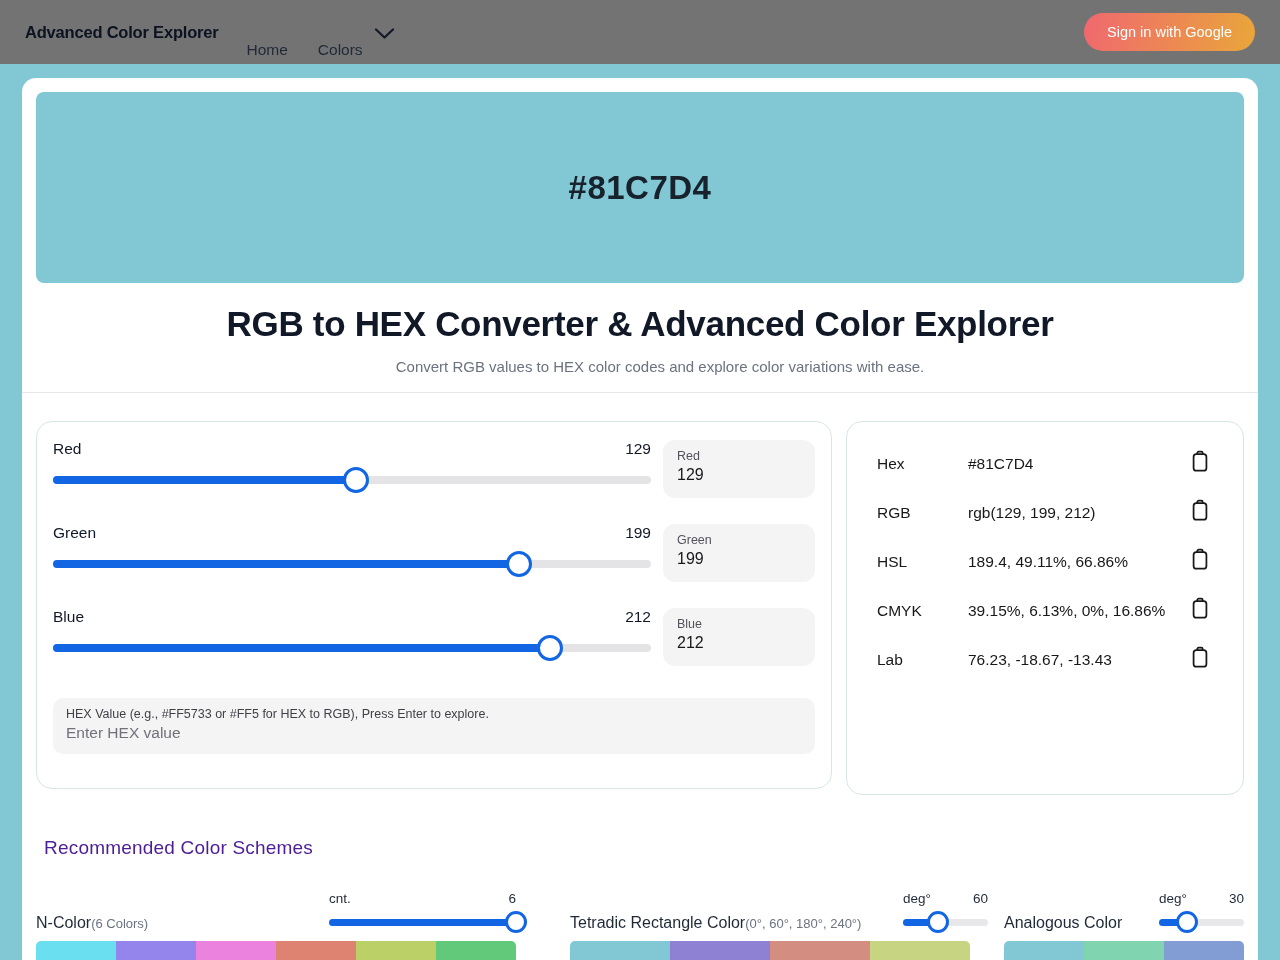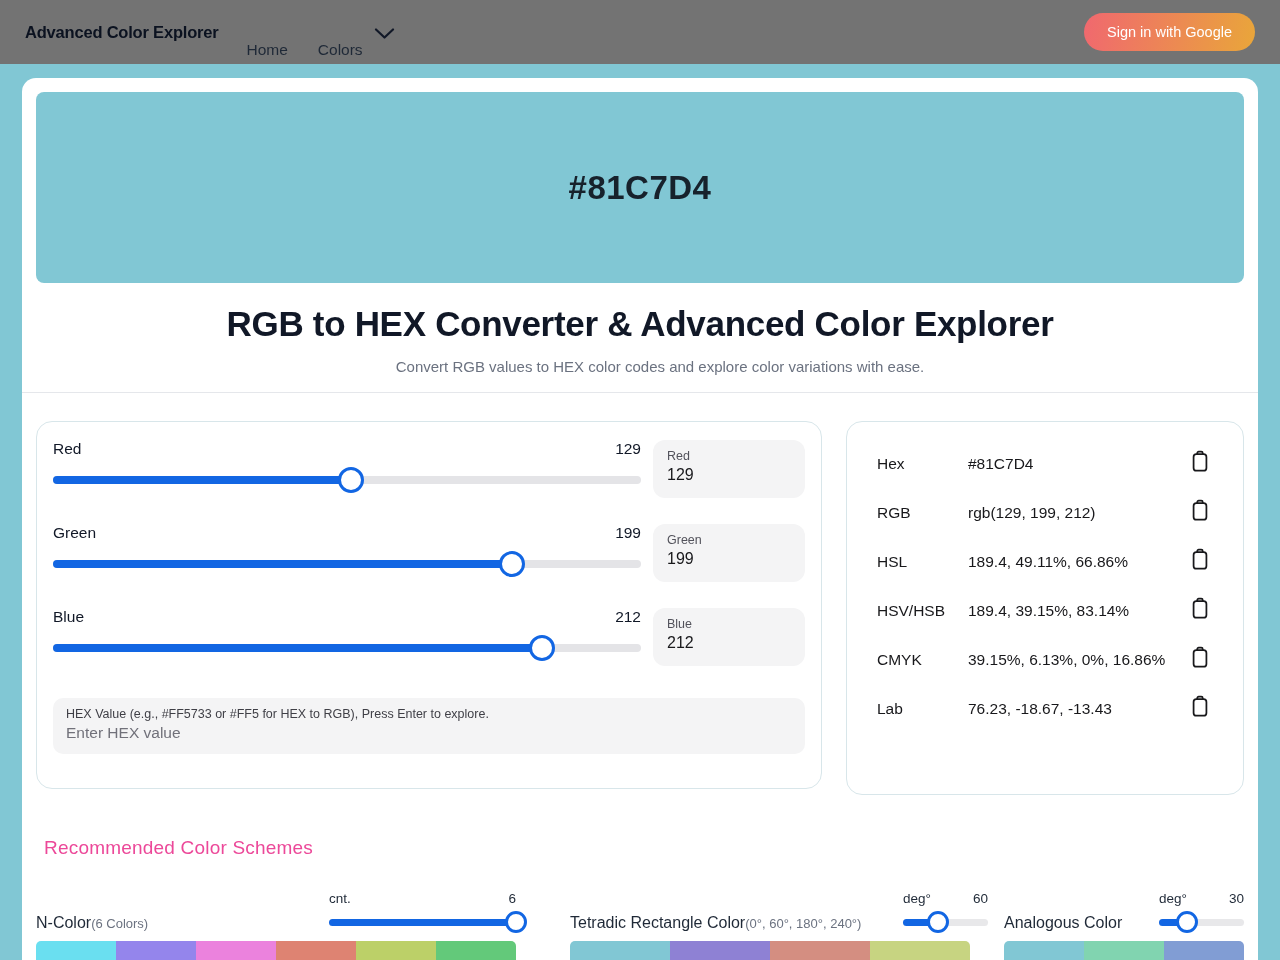--- a/index.html
+++ b/index.html
@@ -23,21 +23,21 @@
           background:#fff; border-radius:14px; }
   .hero-swatch { margin:14px; height:191px; border-radius:8px;
                  display:flex; align-items:center; justify-content:center; }
   .hero-hex { font-size:33px; font-weight:700; color:#17222c; letter-spacing:0.5px; }
   .page-title { text-align:center; font-size:35px; font-weight:700; color:#111827;
                 margin-top:21px; letter-spacing:-0.3px; }
   .page-sub { text-align:center; font-size:15px; color:#6b7280; margin-top:14px;padding-left:40px; }
   .divider { border-top:1px solid #e5e7eb; margin-top:17px; }
 
   
-  .panels { display:flex; gap:24px; padding:28px 14px 0; }
+  .panels { display:flex; gap:14px; padding:28px 14px 0; }
   .panel { border:1.5px solid #d8e6ea; border-radius:16px; background:#fff; }
   .panel-left { flex:1; height:368px; padding:18px 16px; }
   .pl-top { display:flex; gap:12px; }
   .sliders-col { flex:1; }
   .boxes-col { width:152px; }
 
   .slider-group { height:84px; }
   .slider-head { display:flex; justify-content:space-between; font-size:15.5px; color:#111827; margin-bottom:9px; }
   .slider-track { position:relative; height:26px; cursor:pointer; }
   .track-bg   { position:absolute; left:0; right:0; top:9px; height:8px; border-radius:4px; background:#e4e4e7; }
@@ -58,21 +58,21 @@
   .panel-right { width:398px; height:374px; padding:17px 18px; }
   .table-head { background:#f4f4f6; border-radius:10px; height:38px; display:flex; align-items:center;
                 padding:0 12px; font-size:13px; color:#6b7280; letter-spacing:0.3px; margin-bottom:8px; }
   .th-type { width:91px; }
   .trow { display:flex; align-items:center; height:49px; padding:0 12px; }
   .tr-type { width:91px; font-size:15.5px; color:#18181b; }
   .tr-value { flex:1; font-size:15.5px; color:#18181b; }
   .copy-btn { background:none; border:none; cursor:pointer; color:#18181b; display:flex; padding:2px; }
 
   
-  .schemes-heading { margin:42px 22px 0; font-size:19px; font-weight:500; color:#ec4899; letter-spacing:0.2px; }
+  .schemes-heading { margin:42px 22px 0; font-size:19px; font-weight:500; color:#4c1d95; letter-spacing:0.2px; }
   .scheme-row { display:flex; padding:0 14px; margin-top:30px; }
   .scheme-1 { width:480px; margin-right:54px; }
   .scheme-2 { width:418px; margin-right:16px; }
   .scheme-3 { flex:1; }
   .scheme-head { display:flex; justify-content:space-between; align-items:flex-end; height:44px; }
   .scheme-name-wrap { padding-bottom:1px; white-space:nowrap; }
   .scheme-name { font-size:16px; color:#1f2937; }
   .scheme-note { font-size:13px; color:#6b7280; }
   .mini-slider { flex-shrink:0; }
   .ms-w-lg { width:187px; } .ms-w-sm { width:85px; }
@@ -207,30 +207,20 @@
         <span class="tr-type">HSL</span>
         <span class="tr-value">189.4, 49.11%, 66.86%</span>
         <button class="copy-btn">
             <span><svg width="22" height="26" viewBox="0 0 24 28" fill="none" stroke="currentColor" stroke-width="1.9">
                 <rect x="5" y="5.5" width="14" height="18" rx="3"></rect>
                 <path d="M9 5.5 V4.4 a1.6 1.6 0 0 1 1.6-1.6 h2.8 a1.6 1.6 0 0 1 1.6 1.6 V5.5"></path>
               </svg></span>
           </button>
       </div>
       <div class="trow">
-        <span class="tr-type">HSV/HSB</span>
-        <span class="tr-value">189.4, 39.15%, 83.14%</span>
-        <button class="copy-btn">
-            <span><svg width="22" height="26" viewBox="0 0 24 28" fill="none" stroke="currentColor" stroke-width="1.9">
-                <rect x="5" y="5.5" width="14" height="18" rx="3"></rect>
-                <path d="M9 5.5 V4.4 a1.6 1.6 0 0 1 1.6-1.6 h2.8 a1.6 1.6 0 0 1 1.6 1.6 V5.5"></path>
-              </svg></span>
-          </button>
-      </div>
-      <div class="trow">
         <span class="tr-type">CMYK</span>
         <span class="tr-value">39.15%, 6.13%, 0%, 16.86%</span>
         <button class="copy-btn">
             <span><svg width="22" height="26" viewBox="0 0 24 28" fill="none" stroke="currentColor" stroke-width="1.9">
                 <rect x="5" y="5.5" width="14" height="18" rx="3"></rect>
                 <path d="M9 5.5 V4.4 a1.6 1.6 0 0 1 1.6-1.6 h2.8 a1.6 1.6 0 0 1 1.6 1.6 V5.5"></path>
               </svg></span>
           </button>
       </div>
       <div class="trow">

